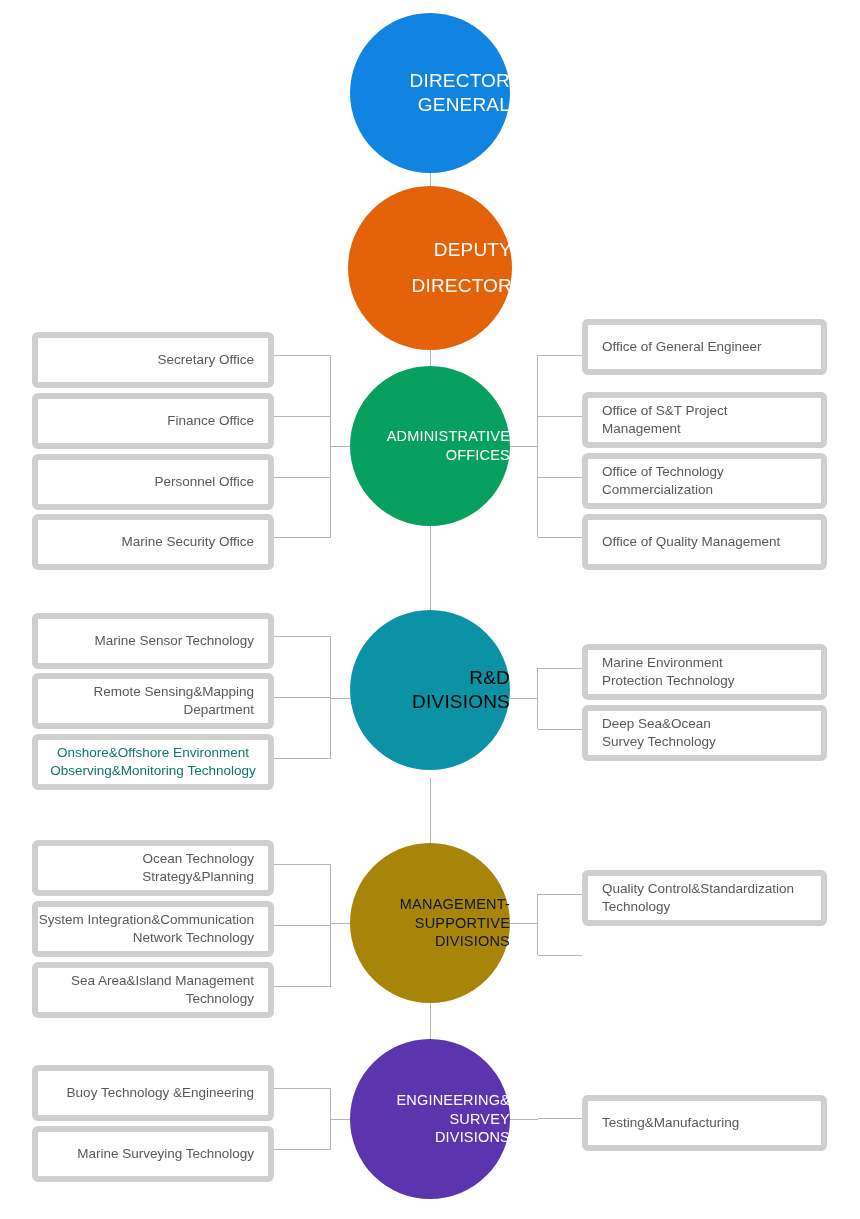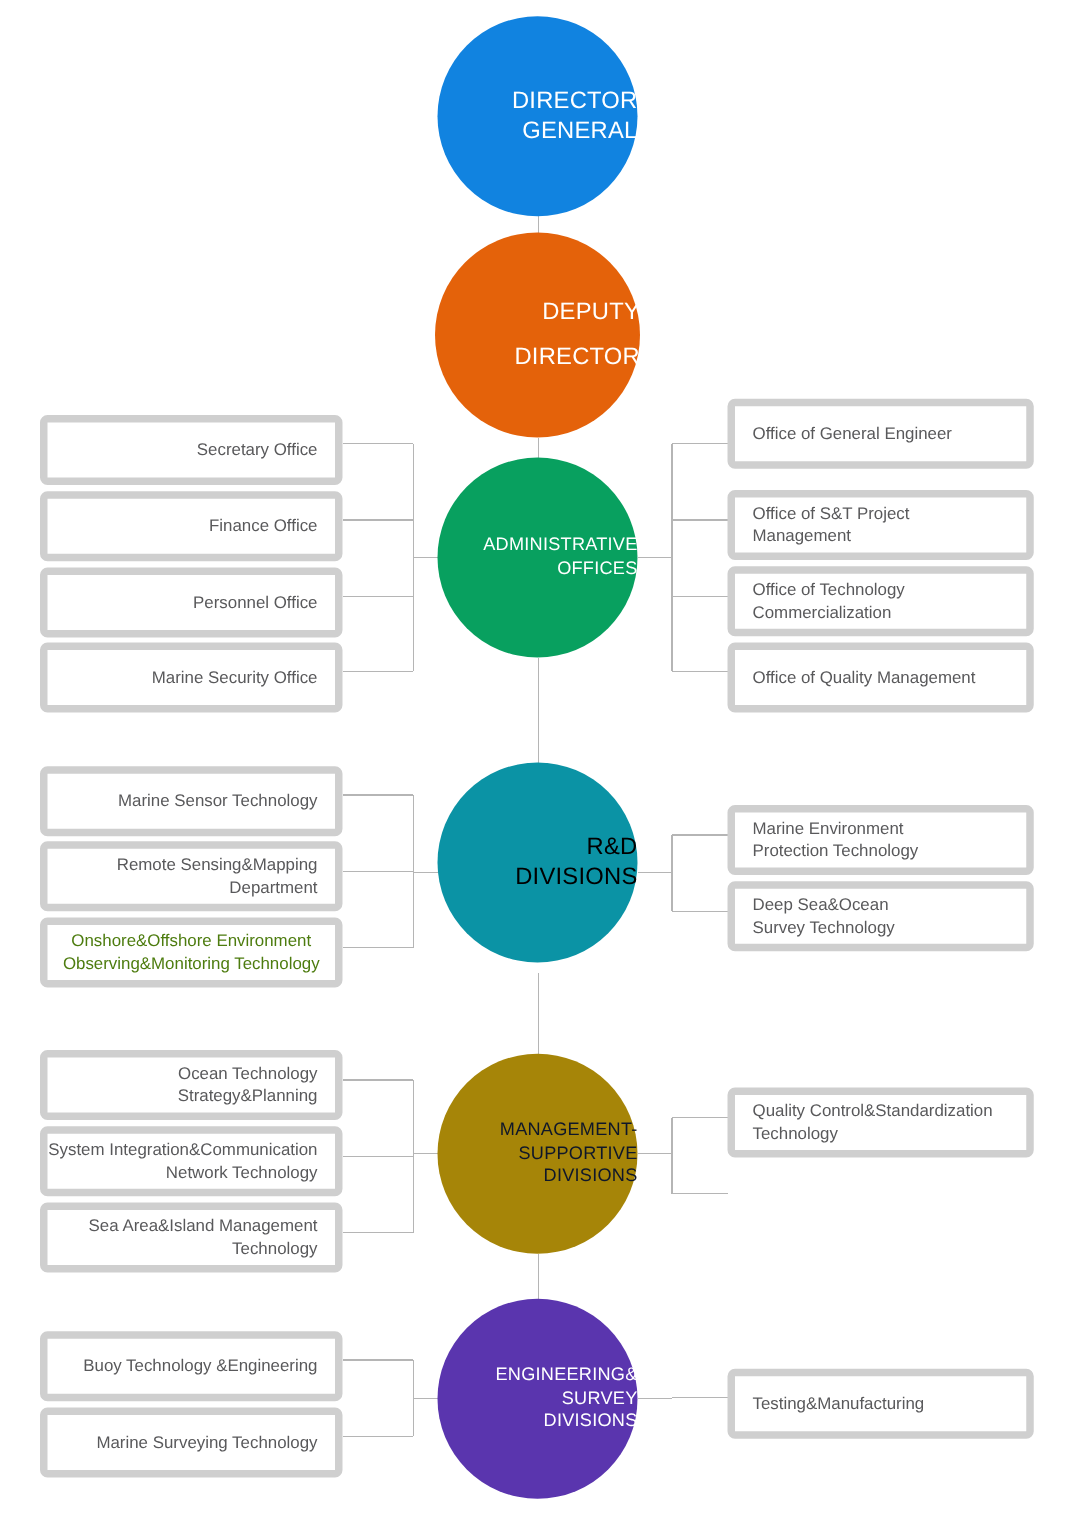--- a/index.html
+++ b/index.html
@@ -137,21 +137,21 @@
     <div class="box right-side" style="left: 582px; top: 514px; width: 245px; height: 46px; border-color: rgb(207, 207, 207); color: rgb(89, 89, 91);">
       <span class="bline">Office of Quality Management</span>
     </div>
     <div class="box left-side" style="left: 32px; top: 613px; width: 242px; height: 46px; border-color: rgb(207, 207, 207); color: rgb(89, 89, 91);">
       <span class="bline">Marine Sensor Technology</span>
     </div>
     <div class="box left-side" style="left: 32px; top: 673px; width: 242px; height: 48px; border-color: rgb(207, 207, 207); color: rgb(89, 89, 91);">
       <span class="bline">Remote Sensing&amp;Mapping</span>
       <span class="bline">Department</span>
     </div>
-    <div class="box left-side ctr" style="left: 32px; top: 734px; width: 242px; height: 46px; border-color: rgb(207, 207, 207); color: #4d7c0f;">
+    <div class="box left-side ctr" style="left: 32px; top: 734px; width: 242px; height: 46px; border-color: rgb(207, 207, 207); color: #0f766e;">
       <span class="bline">Onshore&amp;Offshore Environment</span>
       <span class="bline">Observing&amp;Monitoring Technology</span>
     </div>
     <div class="box right-side" style="left: 582px; top: 644px; width: 245px; height: 48px; border-color: rgb(207, 207, 207); color: rgb(89, 89, 91);">
       <span class="bline">Marine Environment</span>
       <span class="bline">Protection Technology</span>
     </div>
     <div class="box right-side" style="left: 582px; top: 705px; width: 245px; height: 48px; border-color: rgb(207, 207, 207); color: rgb(89, 89, 91);">
       <span class="bline">Deep Sea&amp;Ocean</span>
       <span class="bline">Survey Technology</span>

